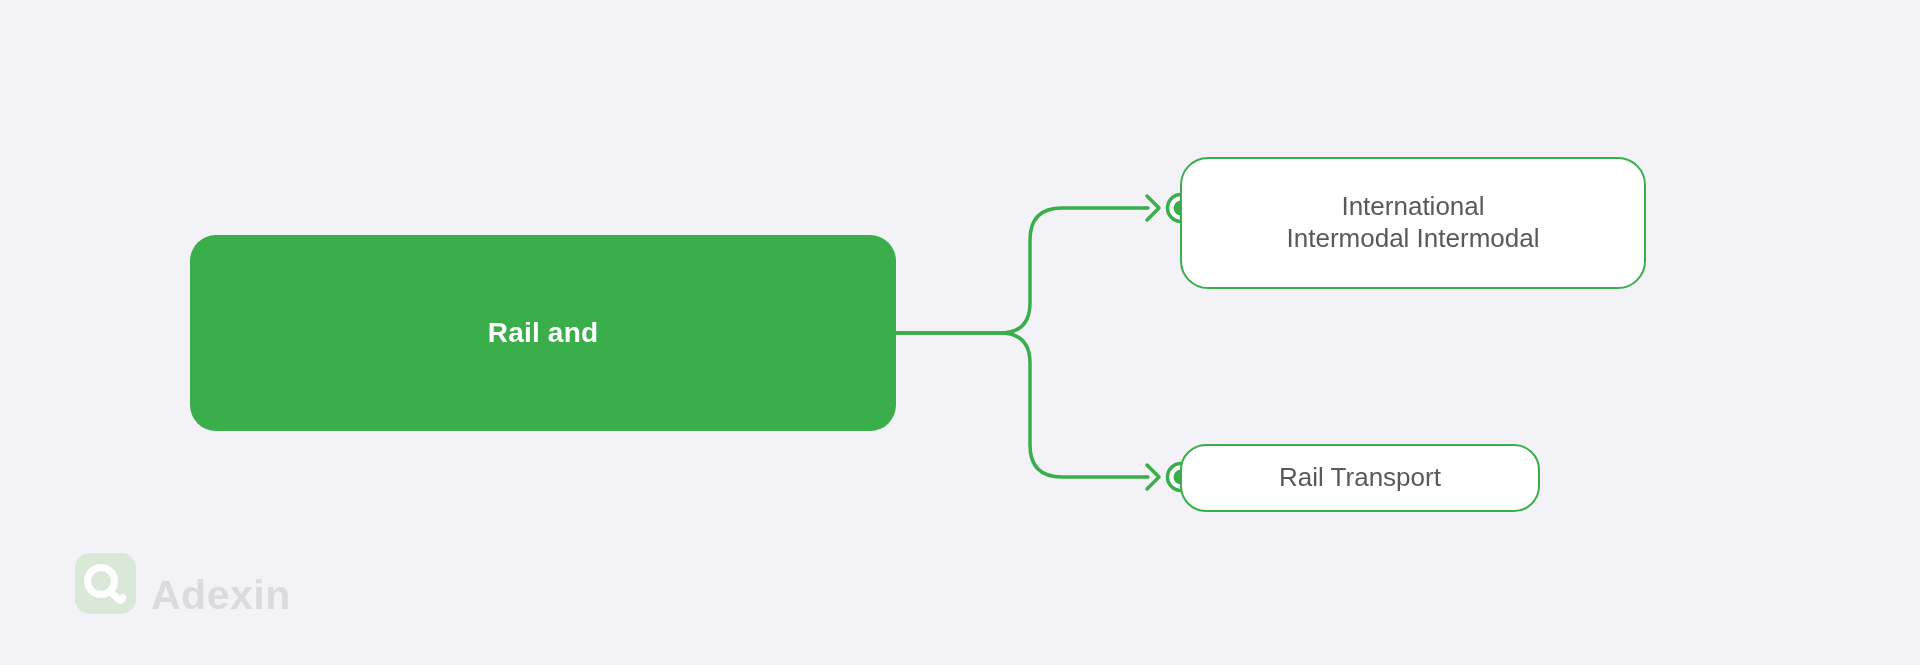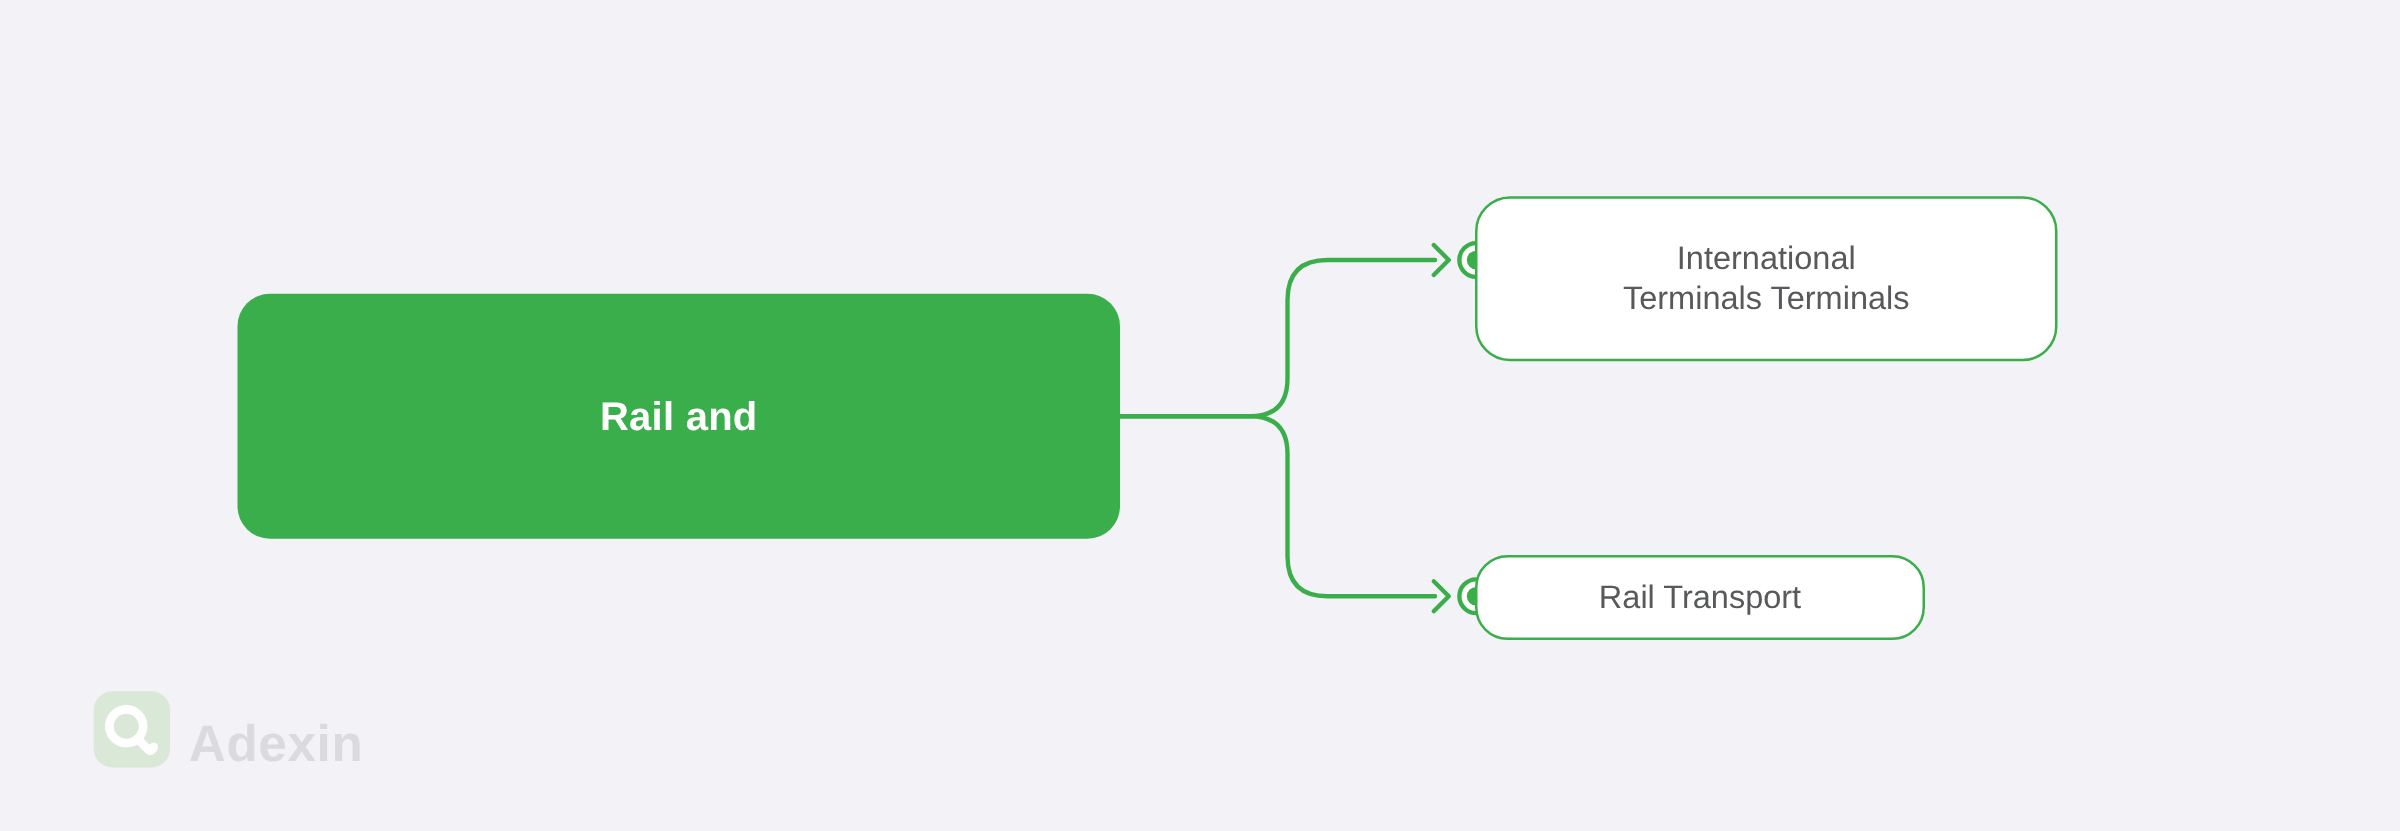--- a/index.html
+++ b/index.html
@@ -44,21 +44,21 @@
 
   .root-node {
     position: absolute;
     left: 190px; top: 235px;
     width: 706px; height: 196px;
     background: var(--accent_green);
     border-radius: 26px;
     display: flex; flex-direction: column;
     align-items: center; justify-content: center;
     color: var(--root_text);
-    font-size: 32px; font-weight: 700;
+    font-size: 28px; font-weight: 700;
     line-height: 1.5;
     text-align: center;
     letter-spacing: 0.2px;
   }
   .child-node {
     position: absolute;
     background: var(--node_fill);
     border: 2.5px solid var(--accent_green);
     display: flex; flex-direction: column;
     align-items: center; justify-content: center;
@@ -120,21 +120,21 @@
       <circle class="marker-inner" cx="1181" cy="477" r="7.5"></circle>
     </g>
   </svg>
 
   <div class="root-node">
     <div>Rail and</div>
   </div>
 
   <div class="child-node intl">
     <div>International</div>
-    <div>Terminals Terminals</div>
+    <div>Intermodal Intermodal</div>
   </div>
 
   <div class="child-node rail">
     <div>Rail Transport</div>
   </div>
 
   <div class="brand">
     <div class="brand-icon">
       <svg width="61" height="61" viewBox="0 0 61 61" xmlns="http://www.w3.org/2000/svg">
         <circle cx="26" cy="28" r="13.5" fill="none" stroke="#ffffff" stroke-width="7"></circle>

